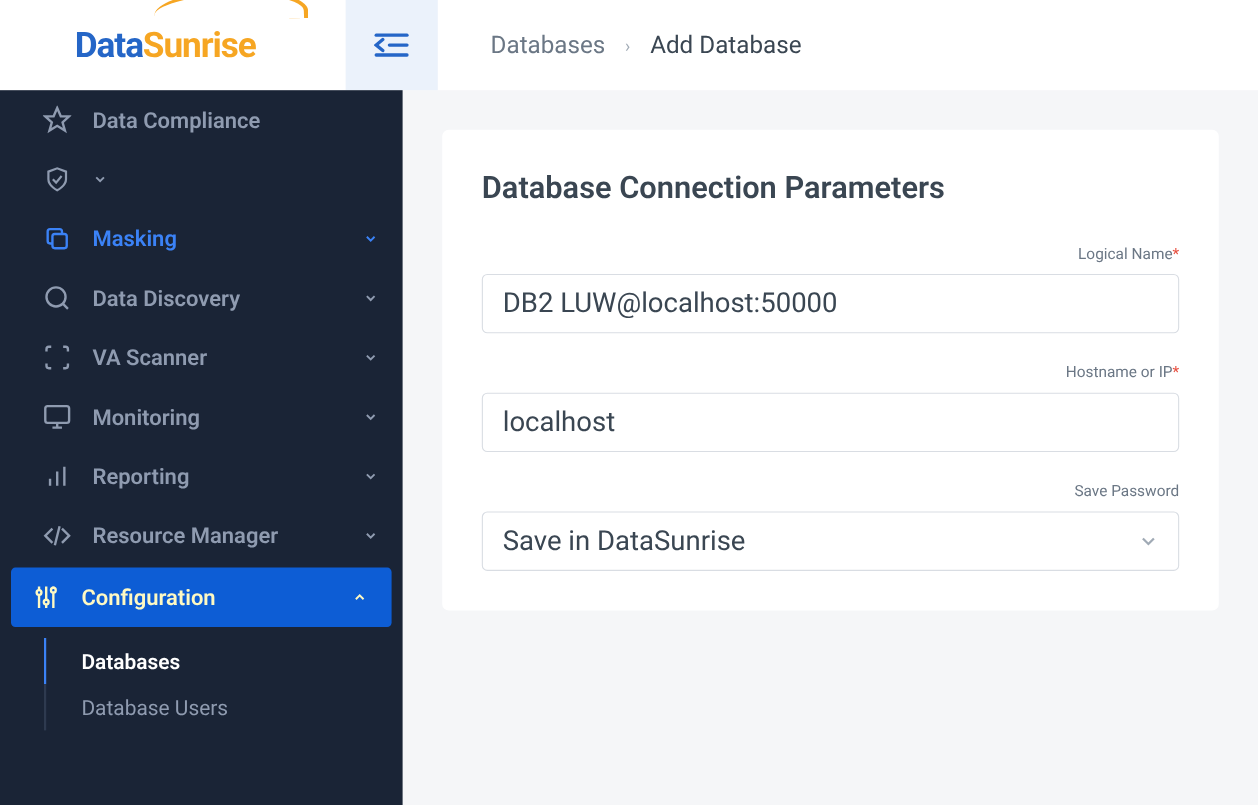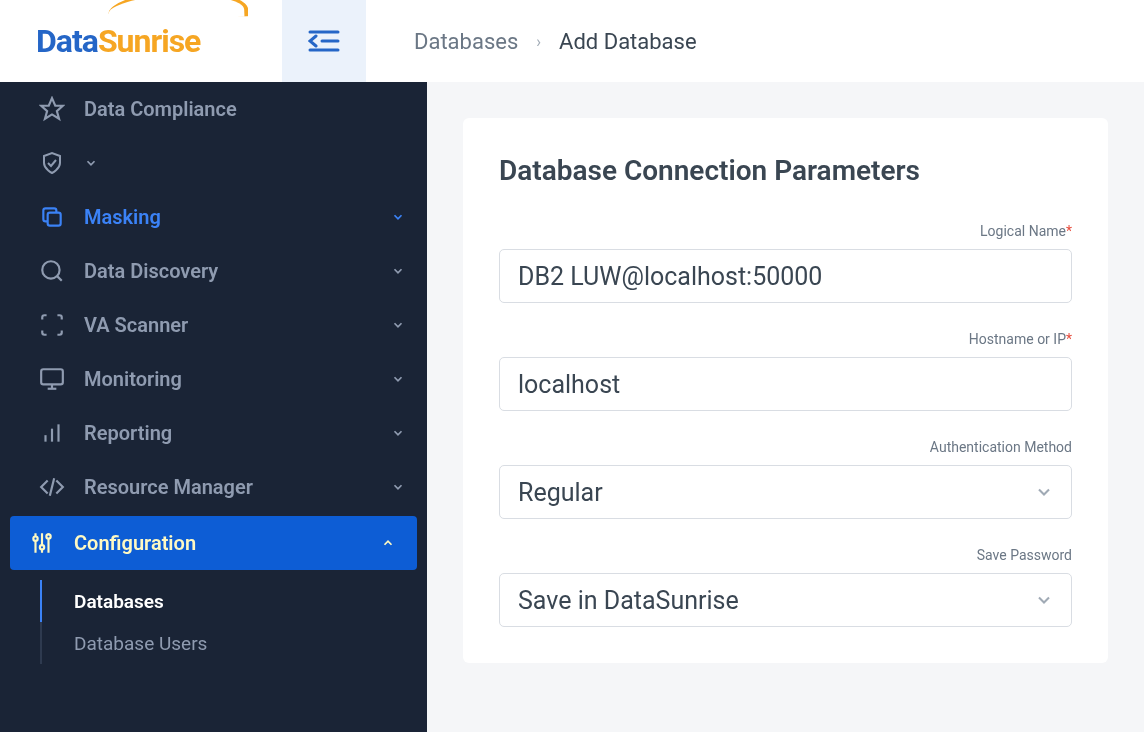--- a/index.html
+++ b/index.html
@@ -14,20 +14,21 @@
       display: flex;
       height: 82px;
       background: #fff;
     }
     .logo-area {
       width: 282px;
       display: flex;
       align-items: center;
       padding-left: 36px;
       background: #fff;
+      margin-left: 32px;
     }
     .logo-text {
       font-size: 32px;
       font-weight: 700;
       letter-spacing: -1px;
     }
     .logo-data { color: #2566c7; }
     .logo-sunrise { color: #f6a623; position: relative; }
     .logo-arc {
       position: absolute;
@@ -61,21 +62,21 @@
     .breadcrumb-sep {
       color: #a0aab5;
       font-size: 16px;
     }
     .breadcrumb-current { color: #3a4652; }
     .layout {
       display: flex;
       height: calc(100% - 82px);
     }
     .sidebar {
-      width: 427px;
+      width: 366px;
       background: #1a2436;
       color: #8f9bb0;
       overflow-y: auto;
       position: relative;
     }
     .sidebar::-webkit-scrollbar { width: 6px; }
     .sidebar::-webkit-scrollbar-thumb { background: #2e3a4f; border-radius: 3px; }
     .nav-item {
       display: flex;
       align-items: center;
@@ -367,33 +368,20 @@
         <input class="input" type="text" value="DB2 LUW@localhost:50000" style="">
       </div>
 
       <div class="field">
         <label class="field-label">
           <span>Hostname or IP</span><span class="req">*</span>
         </label>
         <input class="input" type="text" value="localhost" style="">
       </div>
 
-      <div class="field">
-        <label class="field-label">Authentication Method</label>
-        <div class="select-wrap">
-          <div class="input select" style="display:flex;align-items:center;">
-              <span>Regular</span>
-            </div>
-          <span class="chev-down">
-            <svg width="20" height="20" viewBox="0 0 24 24" fill="none" stroke="currentColor" stroke-width="2.5">
-                <polyline points="6 9 12 15 18 9"></polyline>
-              </svg>
-          </span>
-        </div>
-      </div>
 
       <div class="field" style="margin-bottom:0;">
         <label class="field-label">Save Password</label>
         <div class="select-wrap">
           <div class="input select" style="display:flex;align-items:center;">
               <span>Save in DataSunrise</span>
             </div>
           <span class="chev-down">
             <svg width="20" height="20" viewBox="0 0 24 24" fill="none" stroke="currentColor" stroke-width="2.5">
                 <polyline points="6 9 12 15 18 9"></polyline>

